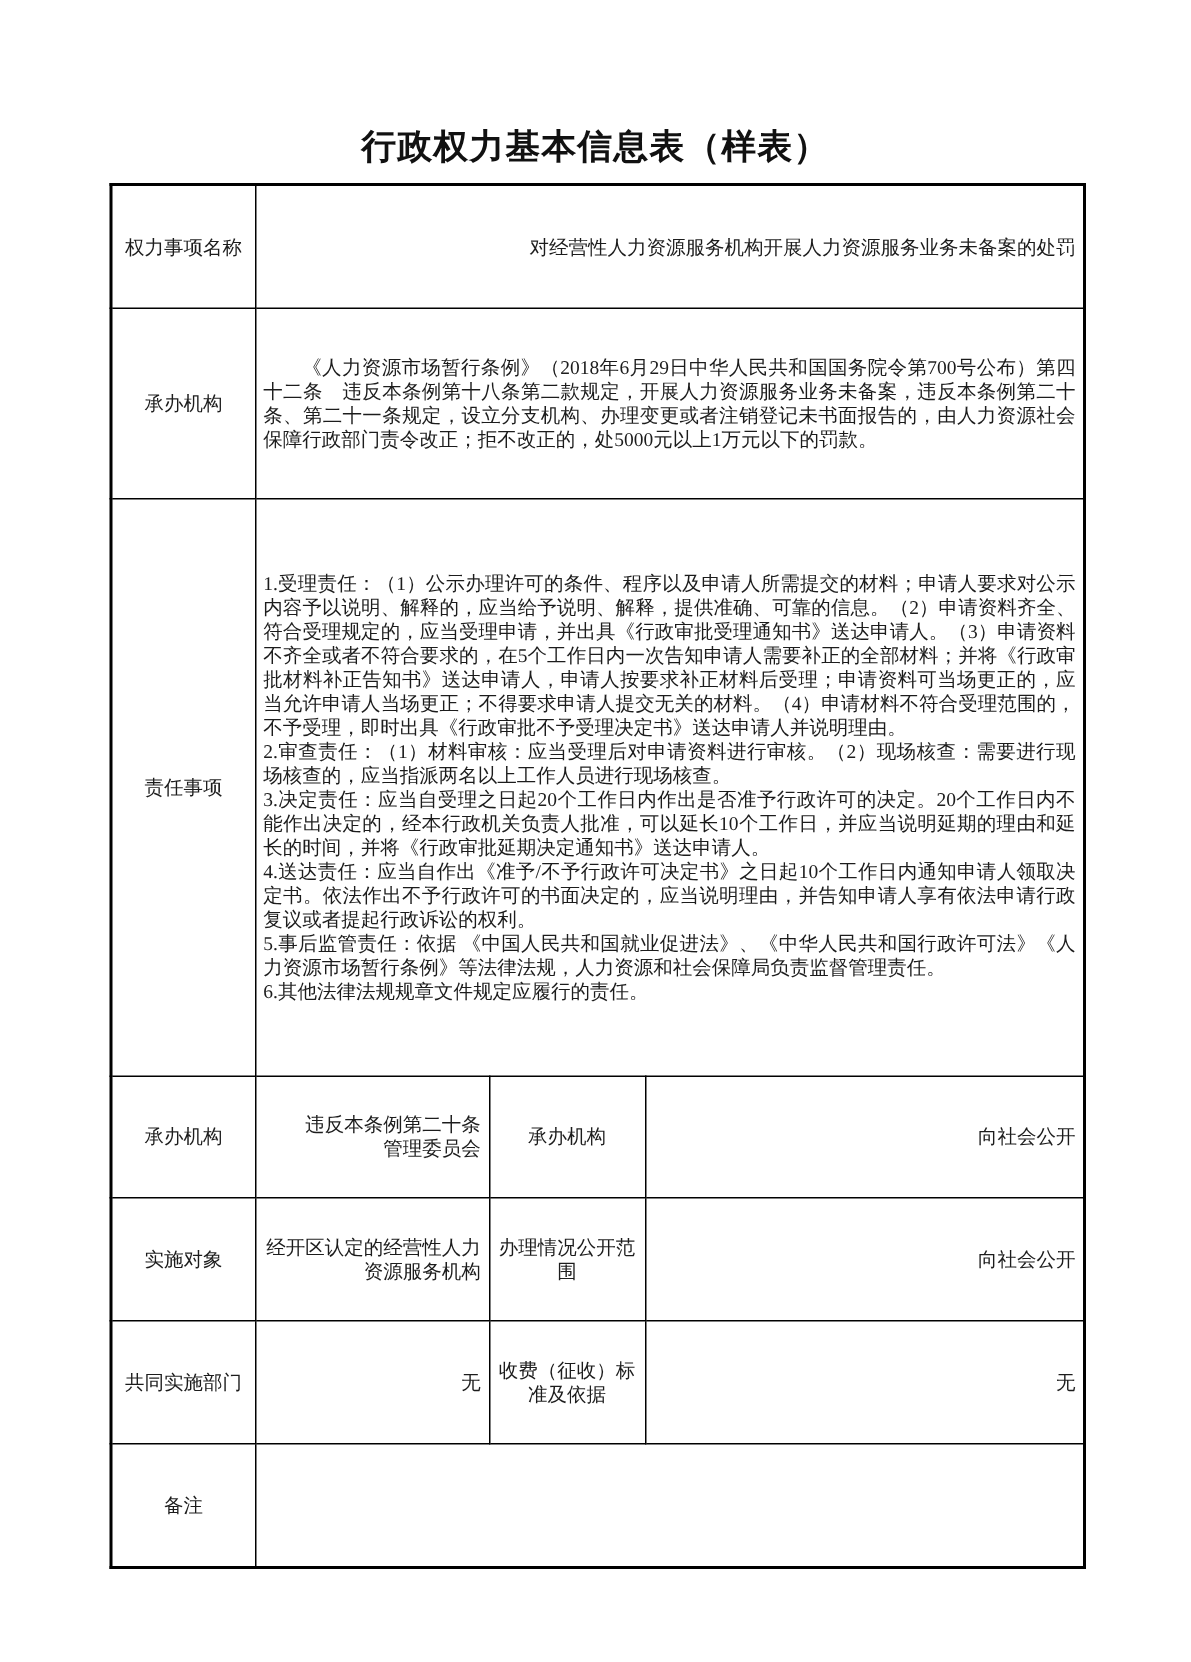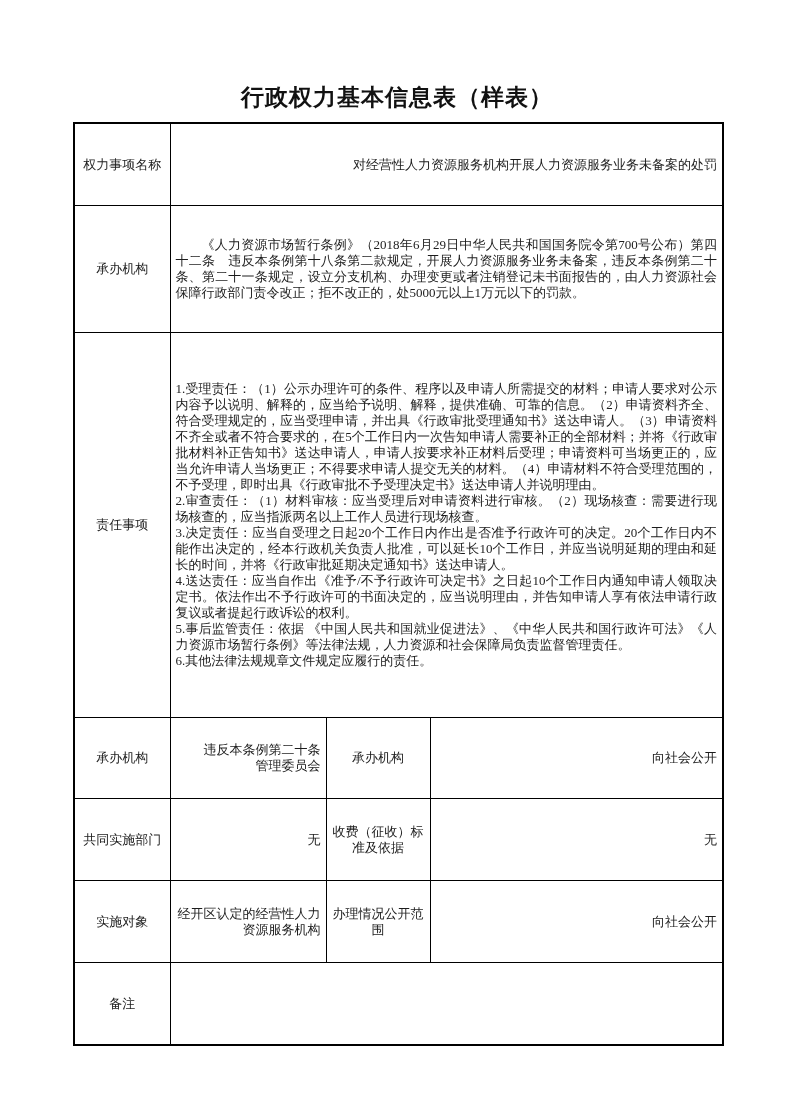--- a/index.html
+++ b/index.html
@@ -74,32 +74,32 @@
 
     <tr class="h44">
       <td class="lbl">承办机构</td>
       <td class="ctr pre">违反本条例第二十条
 管理委员会</td>
       <td class="lbl">承办机构</td>
       <td class="ctr">向社会公开</td>
     </tr>
 
     <tr class="h45">
-      <td class="lbl">共同实施部门</td>
-      <td class="ctr">无</td>
-      <td class="lbl">收费（征收）标准及依据</td>
-      <td class="ctr">无</td>
-    </tr>
-
-    <tr class="h45">
       <td class="lbl">实施对象</td>
       <td class="ctr pre">经开区认定的经营性人力
 资源服务机构</td>
       <td class="lbl">办理情况公开范围</td>
       <td class="ctr">向社会公开</td>
+    </tr>
+
+    <tr class="h45">
+      <td class="lbl">共同实施部门</td>
+      <td class="ctr">无</td>
+      <td class="lbl">收费（征收）标准及依据</td>
+      <td class="ctr">无</td>
     </tr>
 
 
 
     <tr class="h45">
       <td class="lbl">备注</td>
       <td colspan="3"></td>
     </tr>
   </tbody>
     </table>

